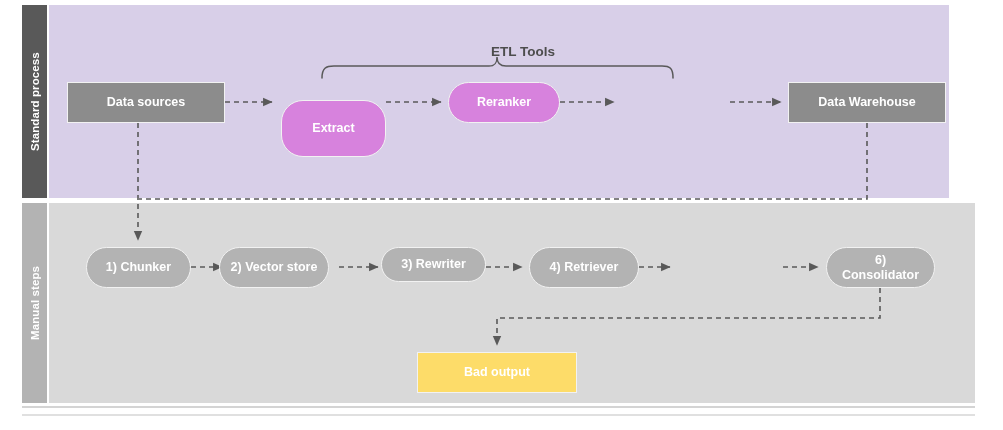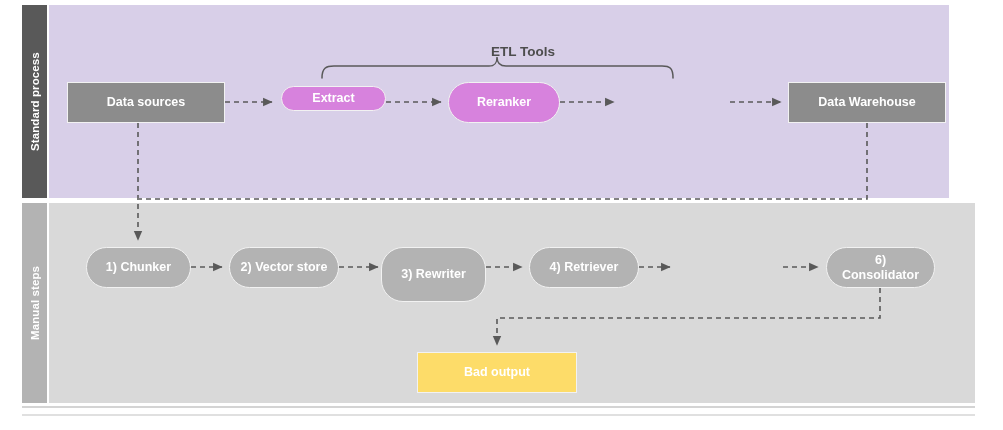--- a/index.html
+++ b/index.html
@@ -168,32 +168,32 @@
     </g>
 
     <path d="M322,78 C322,68 326,66 334,66 L489,66 C496,66 497,62 497,57
              C497,62 499,66 506,66 L662,66 C670,66 673,68 673,78" stroke="#595959" stroke-width="1.5" fill="none" stroke-linecap="round"></path>
   </svg>
 
   <div class="bracket-label" style="left:458px; top:44px;margin-left:33px;">ETL Tools</div>
 
   <div class="node rect" style="left:67px; top:82px; width:158px; height:41px;">Data sources</div>
 
-  <div class="node pill-purple" style="left:281px; top:86px; width:105px; height:25px;">Extract</div>
+  <div class="node pill-purple" style="left:281px; top:100px; width:105px; height:57px;">Extract</div>
 
   <div class="node pill-purple" style="left:448px; top:82px; width:112px; height:41px;">Reranker</div>
 
 
   <div class="node rect" style="left:788px; top:82px; width:158px; height:41px;">Data Warehouse</div>
 
   <div class="node pill-gray" style="left:86px; top:247px; width:105px; height:41px;">1) Chunker</div>
 
-  <div class="node pill-gray" style="left:229px; top:247px; width:110px; height:41px;">2) Vector store</div>
-
-  <div class="node pill-gray" style="left:381px; top:247px; width:105px; height:55px;">3) Rewriter</div>
+  <div class="node pill-gray" style="left:219px; top:247px; width:110px; height:41px;">2) Vector store</div>
+
+  <div class="node pill-gray" style="left:381px; top:247px; width:105px; height:35px;">3) Rewriter</div>
 
   <div class="node pill-gray" style="left:529px; top:247px; width:110px; height:41px;">4) Retriever</div>
 
 
   <div class="node pill-gray" style="left:826px; top:247px; width:109px; height:41px;">6) Consolidator</div>
 
   <div class="node rect-yellow" style="left:417px; top:352px; width:160px; height:41px;">Bad output</div>
 
   <div class="footer-rule footer-rule-1"></div>
   <div class="footer-rule footer-rule-2"></div>

